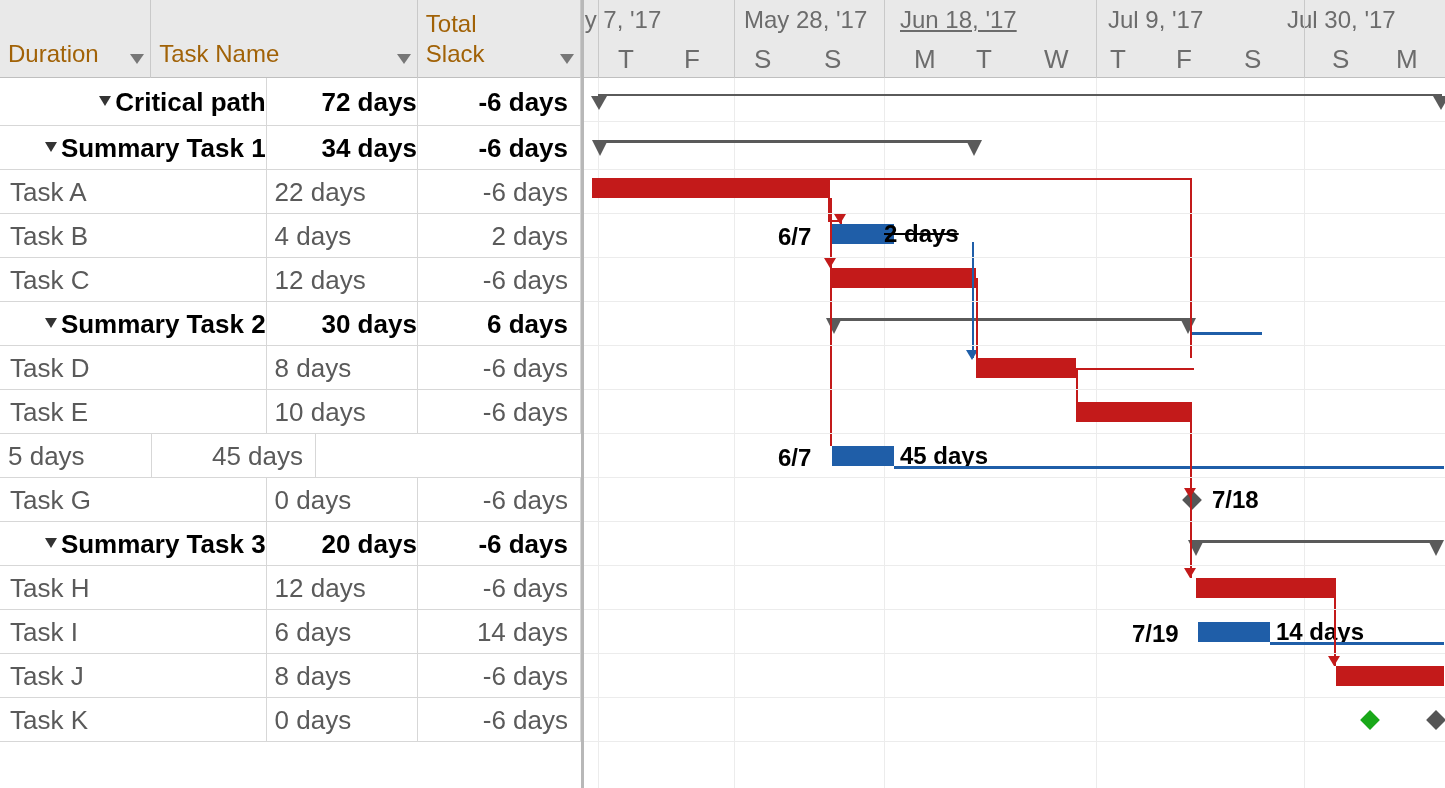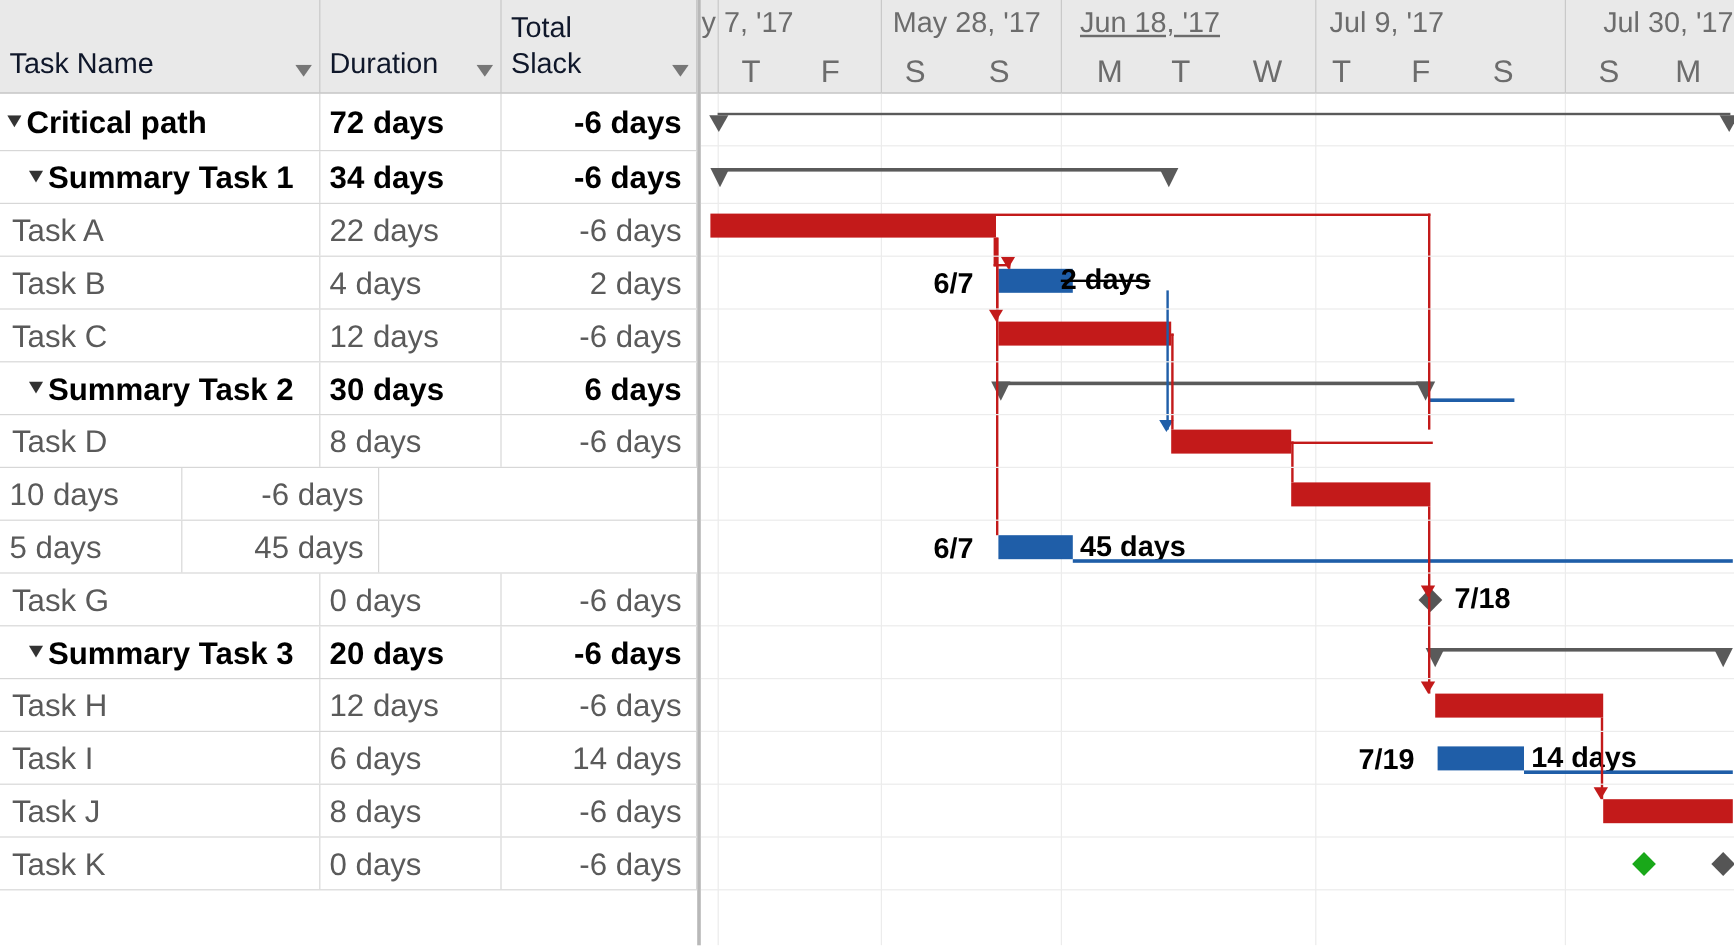--- a/index.html
+++ b/index.html
@@ -1,37 +1,37 @@
 <!DOCTYPE html>
 <html><head>
 <meta charset="utf-8">
 <style>
   *{box-sizing:border-box;margin:0;padding:0;}
   html,body{width:1445px;height:788px;background:#fff;font-family:"Segoe UI",Arial,sans-serif;overflow:hidden;}
   .app{display:flex;width:1445px;height:788px;}
   
   .grid{width:584px;height:788px;border-right:3px solid #b8b8b8;display:flex;flex-direction:column;}
   .grid-head{height:78px;background:#e9e9e9;display:flex;border-bottom:1px solid #bfbfbf;}
-  .gh-cell{height:78px;position:relative;border-right:1px solid #c9c9c9;display:flex;flex-direction:column;justify-content:flex-end;padding:0 8px 10px 8px;color:#0f172a;font-size:24px;}
+  .gh-cell{height:78px;position:relative;border-right:1px solid #c9c9c9;display:flex;flex-direction:column;justify-content:flex-end;padding:0 8px 10px 8px;color:#a16207;font-size:24px;}
   .gh-upper{flex:1;display:flex;align-items:flex-end;padding-bottom:2px;font-size:24px;}
   .gh-drop{position:absolute;right:6px;bottom:14px;}
   .gh-drop svg{width:14px;height:10px;display:block;}
   .col-name{width:268px;}
   .col-dur {width:152px;}
   .col-slk {width:164px;}
   .grid-body{flex:1;}
   .row{height:44px;display:flex;border-bottom:1px solid #d7d7d7;}
   .cell{border-right:1px solid #d7d7d7;display:flex;align-items:center;font-size:26px;color:#5a5a5a;line-height:1;}
   .cell.name{width:268px;padding-left:10px;}
   .cell.dur {width:152px;padding-left:8px;}
   .cell.slk {width:164px;justify-content:flex-end;padding-right:12px;}
   .row.level-0 .cell.name{padding-left:6px;}
   .row.level-1 .cell.name{padding-left:24px;}
   .row.level-2 .cell.name{align-items:center;}
-  .row.summary .cell{font-weight:700;color:#000;}
+  .row.summary .cell{font-weight:700;color:#000;justify-content:flex-end;}
   .row.level-0{height:48px;}
   .expander{display:inline-flex;align-items:center;margin-right:4px;}
   .expander svg{width:12px;height:12px;display:block;}
   
   .chart{position:relative;flex:1;overflow:hidden;}
   .time-head{height:78px;background:#e9e9e9;border-bottom:1px solid #bfbfbf;position:relative;color:#6c6c6c;font-size:24px;}
   .th-date{position:absolute;top:6px;white-space:nowrap;}
   .th-day {position:absolute;top:44px;white-space:nowrap;font-size:26px;}
   .th-sep {position:absolute;top:0;width:1px;height:78px;background:#c9c9c9;}
   .chart-body{position:relative;width:100%;height:631px;}
@@ -60,30 +60,30 @@
   .red{background:#c31a1a;}
   .blue{background:#1f5ea8;}
 </style>
 </head>
 <body>
 
 <div class="app">
 
   <div class="grid">
     <div class="grid-head">
-      <div class="gh-cell col-name">
-        <span>Task Name</span>
+      <div class="gh-cell col-dur">
+        <span>Duration</span>
         <span class="gh-drop">
             <svg viewBox="0 0 14 10">
               <polygon points="0,0 14,0 7,10" fill="#777"></polygon>
             </svg>
           </span>
       </div>
-      <div class="gh-cell col-dur">
-        <span>Duration</span>
+      <div class="gh-cell col-name">
+        <span>Task Name</span>
         <span class="gh-drop">
             <svg viewBox="0 0 14 10">
               <polygon points="0,0 14,0 7,10" fill="#777"></polygon>
             </svg>
           </span>
       </div>
       <div class="gh-cell col-slk">
         <span class="gh-upper">Total</span>
         <span>Slack</span>
         <span class="gh-drop">
@@ -180,20 +180,23 @@
             <span>Task D</span>
           </div>
           <div class="cell dur">
             <span>8 days</span>
           </div>
           <div class="cell slk">
             <span>-6 days</span>
           </div>
         </div>
         <div class="row level-2">
+          <div class="cell name">
+            <span>Task E</span>
+          </div>
           <div class="cell dur">
             <span>10 days</span>
           </div>
           <div class="cell slk">
             <span>-6 days</span>
           </div>
         </div>
         <div class="row level-2">
           <div class="cell dur">
             <span>5 days</span>
@@ -275,21 +278,21 @@
         </div>
       </div>
   </div>
 
   <div class="chart">
     <div class="time-head" id="time-head">
         <div class="th-date" style="left: -6px;">ıy 7, '17</div>
         <div class="th-date" style="left: 160px;">May 28, '17</div>
         <div class="th-date" style="left: 316px; text-decoration: underline;">Jun 18, '17</div>
         <div class="th-date" style="left: 524px;">Jul 9, '17</div>
-        <div class="th-date" style="left: 752px;">Jul 30, '17</div>
+        <div class="th-date" style="left: 703px;">Jul 30, '17</div>
         <div class="th-day" style="left: 34px;">T</div>
         <div class="th-day" style="left: 100px;">F</div>
         <div class="th-day" style="left: 170px;">S</div>
         <div class="th-day" style="left: 240px;">S</div>
         <div class="th-day" style="left: 330px;">M</div>
         <div class="th-day" style="left: 392px;">T</div>
         <div class="th-day" style="left: 460px;">W</div>
         <div class="th-day" style="left: 526px;">T</div>
         <div class="th-day" style="left: 592px;">F</div>
         <div class="th-day" style="left: 660px;">S</div>

